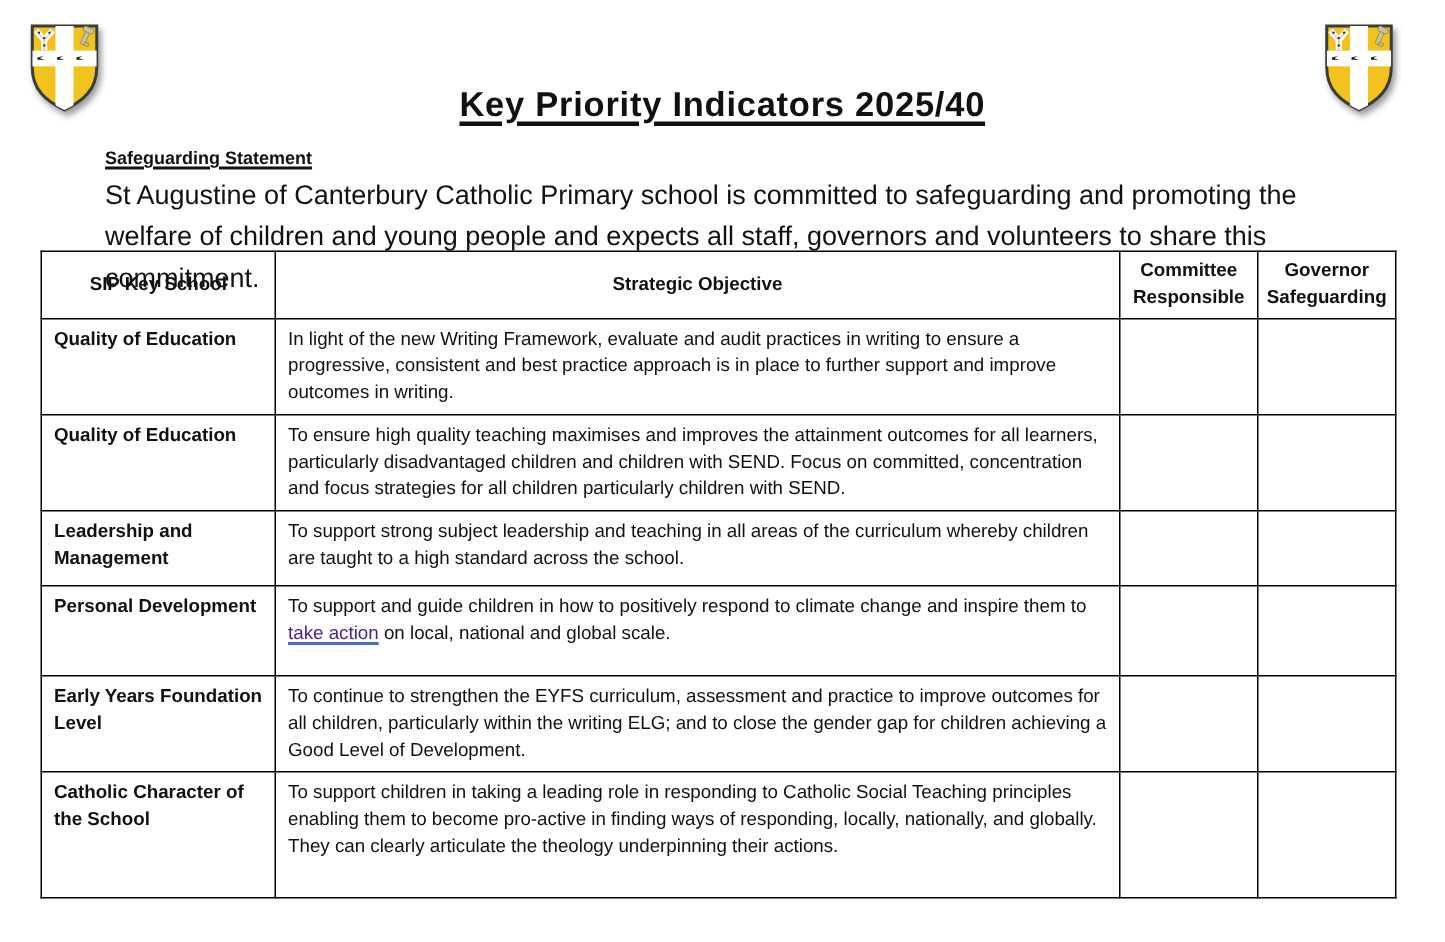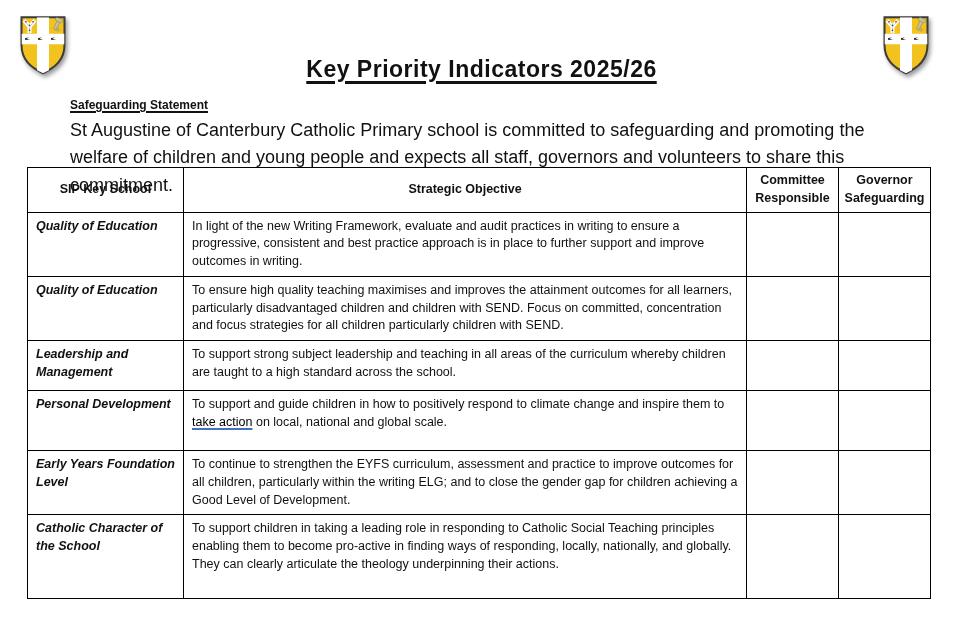--- a/index.html
+++ b/index.html
@@ -49,30 +49,30 @@
   table.kpi td, table.kpi th {
     border: 1.6px solid #000000;
     vertical-align: top;
     padding: 5px 8px;
     font-size: 12.5px;
     line-height: 1.42;
   }
   table.kpi th { vertical-align: middle; text-align: center; padding: 4px 4px; }
   th.h-main { font-size: 13px; font-weight: bold; line-height: 1.35; }
   th.h-small { font-size: 11px; font-weight: bold; line-height: 1.35; }
-  td.area { font-weight: bold; font-size: 12.8px; line-height: 1.45; padding-left: 6px; font-style: italic; }
+  td.area { font-weight: bold; font-size: 12.8px; line-height: 1.45; padding-left: 6px; }
   tr.hdr  td, tr.hdr th { height: 44px; }
   tr.r1 td { height: 62px; }
   tr.r2 td { height: 64px; }
   tr.r3 td { height: 50px; }
   tr.r4 td { height: 60px; }
   tr.r5 td { height: 63px; }
   tr.r6 td { height: 84px; }
   .link {
-    color: #000000;
+    color: #4c1d95;
     text-decoration: underline;
     text-decoration-color: #4472C4;
     text-decoration-thickness: 1.6px;
     text-underline-offset: 2px;
     cursor: pointer;
   }
 </style>
 </head>
 <body>
 
@@ -130,21 +130,21 @@
       <rect x="79" y="28" width="6" height="4"></rect>
     </g>
     <g fill="#111111">
       <path d="M14 49 l8 -2 -5 3 7 2 -10 0 z"></path>
       <path d="M40 49 l8 -2 -5 3 7 2 -10 0 z"></path>
       <path d="M66 49 l8 -2 -5 3 7 2 -10 0 z"></path>
     </g>
   </g>
 </svg>
 
-<div class="page-title">Key Priority Indicators 2025/26</div>
+<div class="page-title">Key Priority Indicators 2025/40</div>
 
 <div class="safeguarding">
   <div class="safeguarding-heading">Safeguarding Statement</div>
   <div class="safeguarding-body">St Augustine of Canterbury Catholic Primary school is committed to safeguarding and promoting the welfare of children and young people and expects all staff, governors and volunteers to share this commitment.</div>
 </div>
 
 <table class="kpi">
   <colgroup>
     <col style="width:156px">
       <col style="width:563px">

